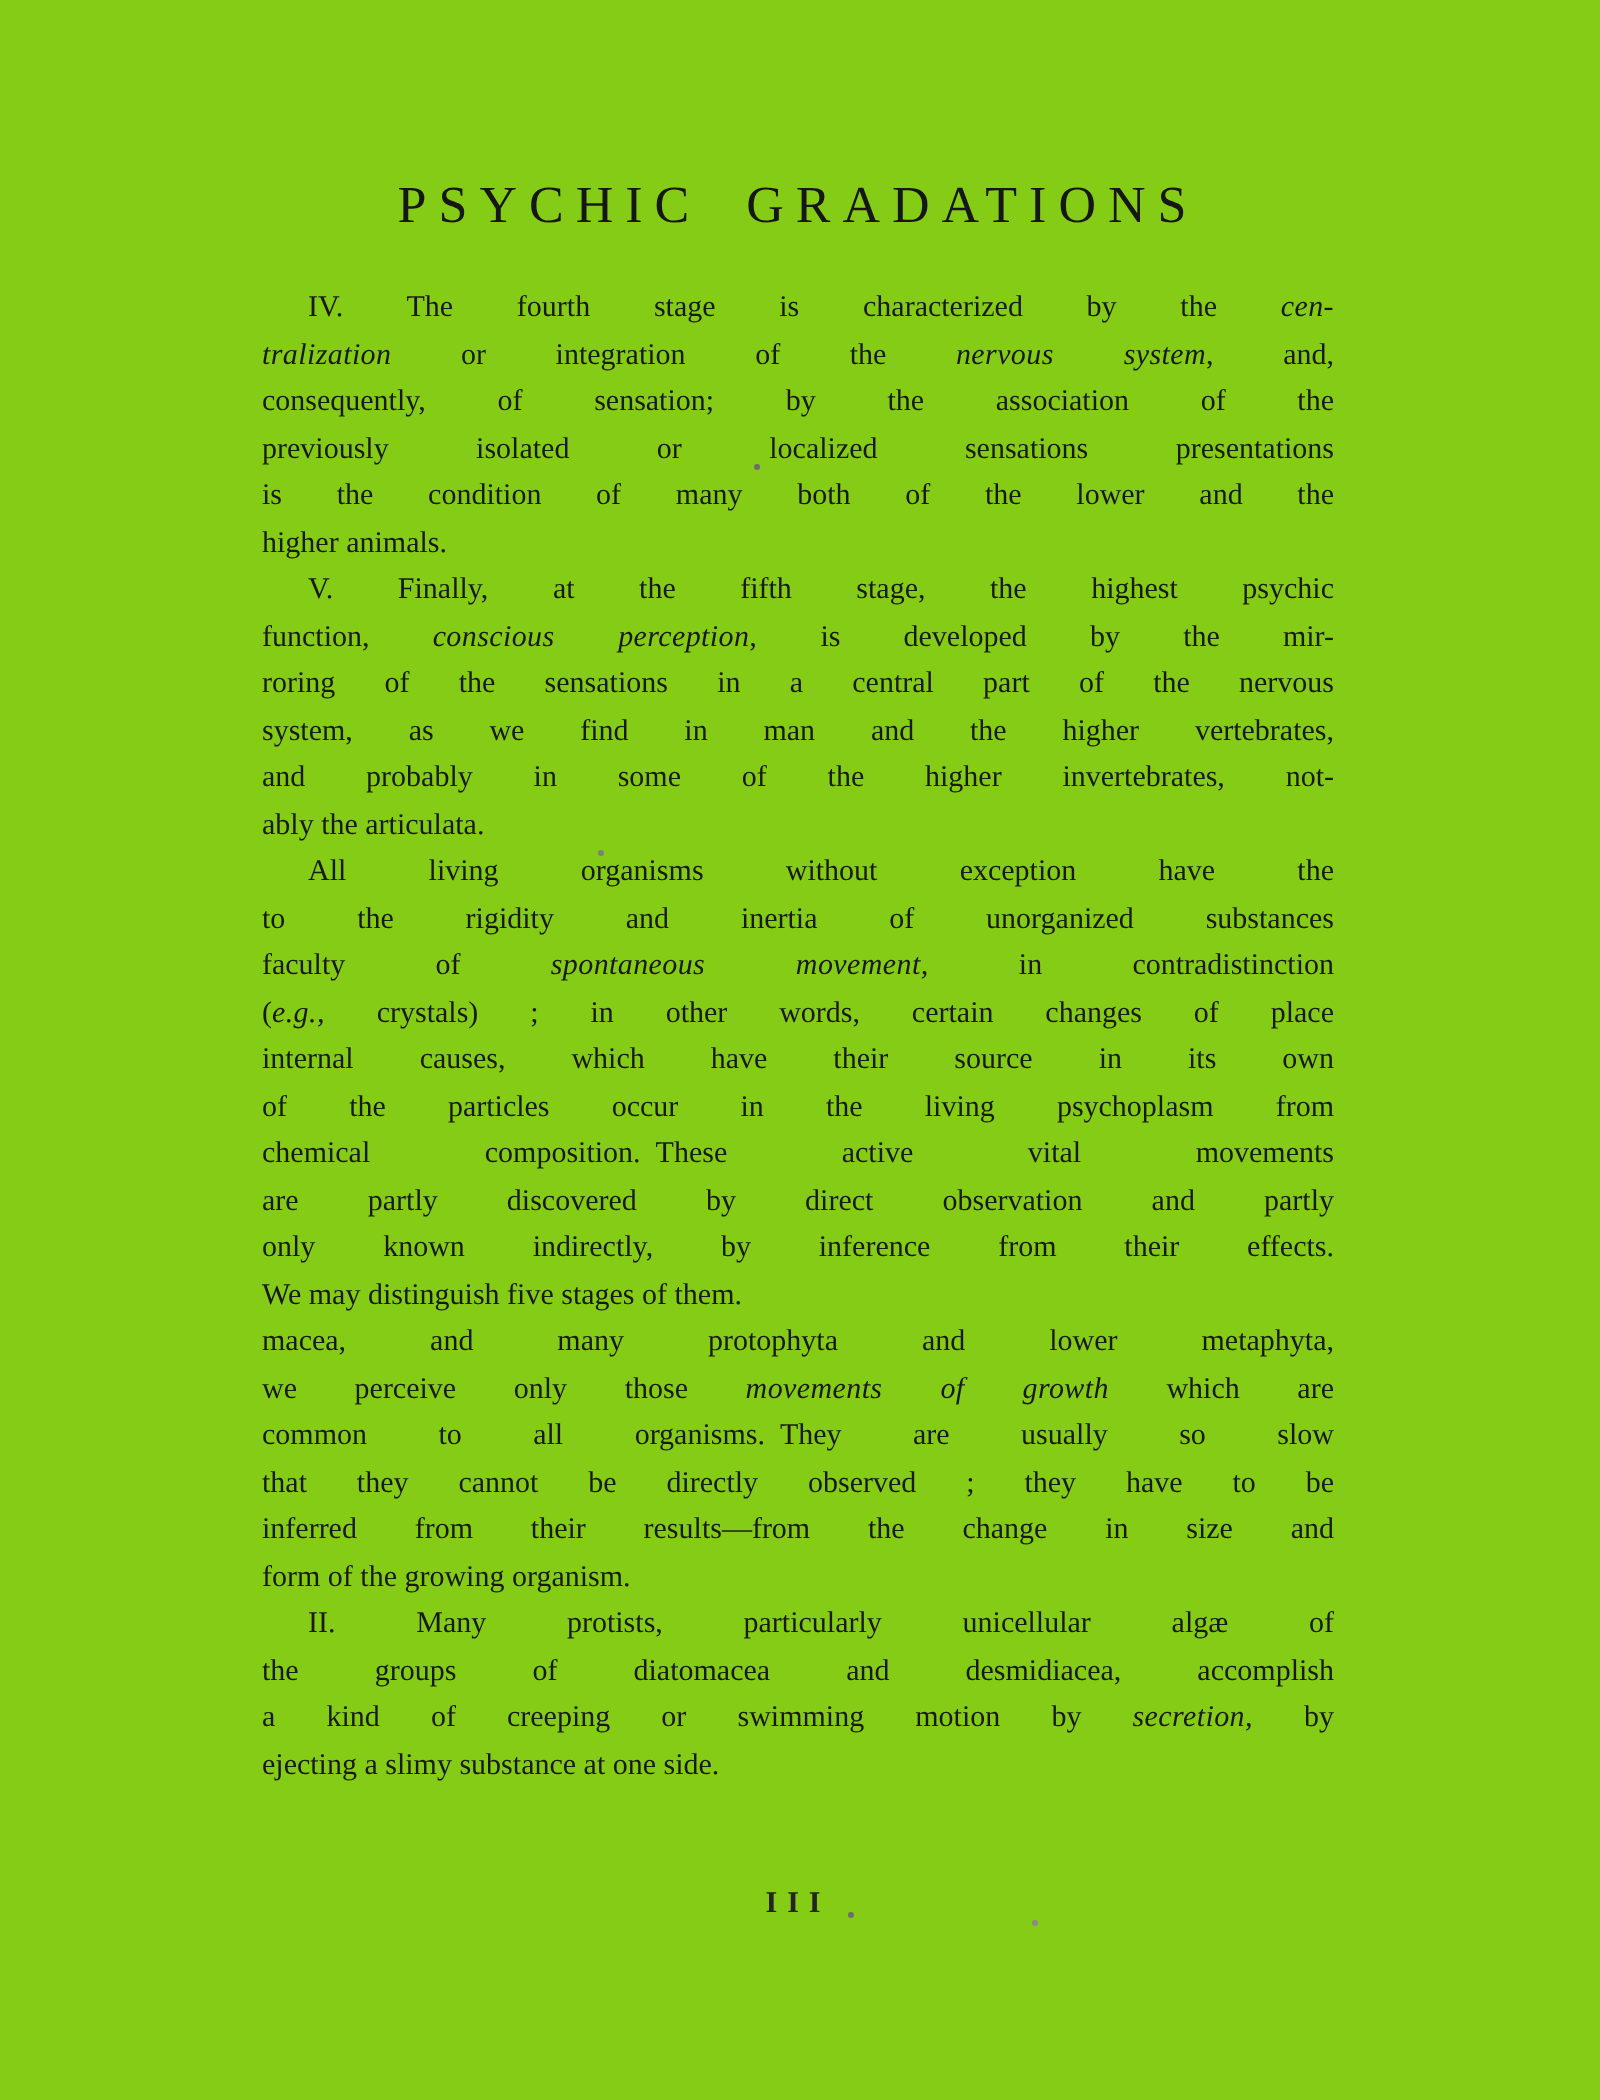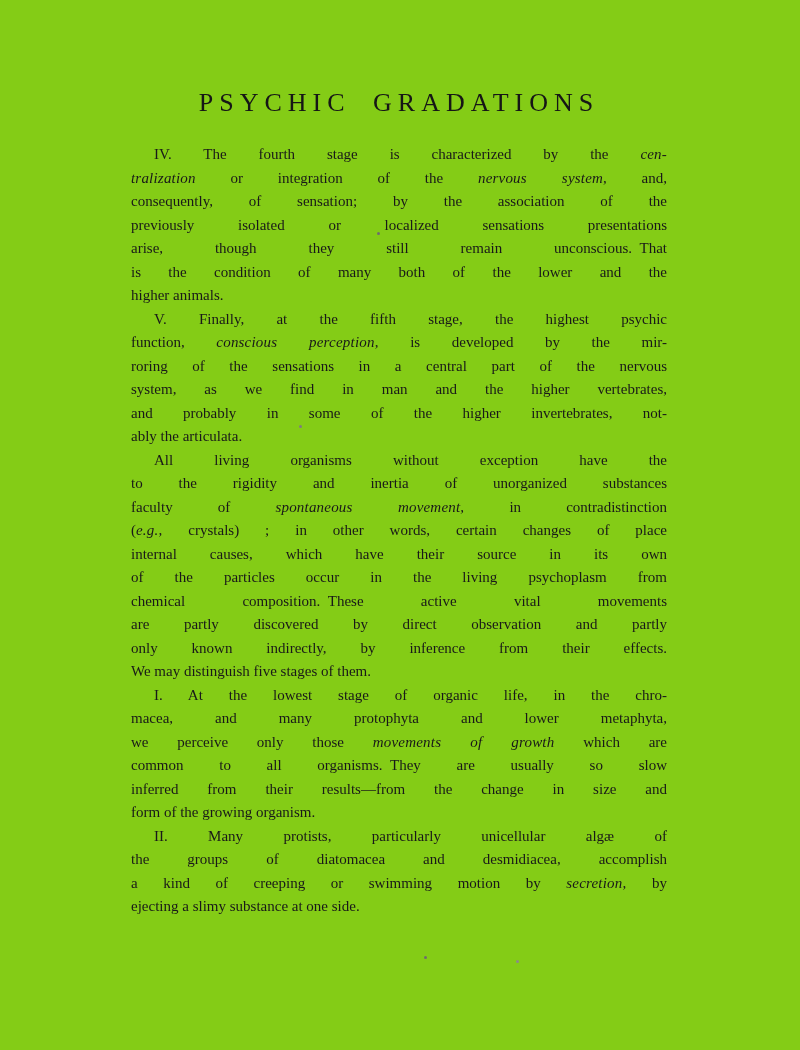--- a/index.html
+++ b/index.html
@@ -75,21 +75,20 @@
 
 <div class="page">
   <h1 class="title">PSYCHIC GRADATIONS</h1>
 
   <div class="text-block">
       <div class="para">
         <div class="line j ind"><span>IV. The fourth stage is characterized by the </span><em>cen-</em></div>
         <div class="line j"><em>tralization</em><span> or integration of the </span><em>nervous system</em><span>, and,</span></div>
         <div class="line j"><span>consequently, of sensation; by the association of the</span></div>
         <div class="line j"><span>previously isolated or localized sensations presentations</span></div>
-        <div class="line j"><span>arise, though they still remain unconscious. That</span></div>
         <div class="line j"><span>is the condition of many both of the lower and the</span></div>
         <div class="line"><span>higher animals.</span></div>
       </div>
       <div class="para">
         <div class="line j ind"><span>V. Finally, at the fifth stage, the highest psychic</span></div>
         <div class="line j"><span>function, </span><em>conscious perception,</em><span> is developed by the mir-</span></div>
         <div class="line j"><span>roring of the sensations in a central part of the nervous</span></div>
         <div class="line j"><span>system, as we find in man and the higher vertebrates,</span></div>
         <div class="line j"><span>and probably in some of the higher invertebrates, not-</span></div>
         <div class="line"><span>ably the articulata.</span></div>
@@ -100,33 +99,34 @@
         <div class="line j"><span>faculty of </span><em>spontaneous movement,</em><span> in contradistinction</span></div>
         <div class="line j"><span>(</span><em>e.g.,</em><span> crystals) ; in other words, certain changes of place</span></div>
         <div class="line j"><span>internal causes, which have their source in its own</span></div>
         <div class="line j"><span>of the particles occur in the living psychoplasm from</span></div>
         <div class="line j"><span>chemical composition. These active vital movements</span></div>
         <div class="line j"><span>are partly discovered by direct observation and partly</span></div>
         <div class="line j"><span>only known indirectly, by inference from their effects.</span></div>
         <div class="line"><span>We may distinguish five stages of them.</span></div>
       </div>
       <div class="para">
-        <div class="line j ind"><span>I. At the lowest stage of organic life, in the chro-</span></div>
         <div class="line j"><span>macea, and many protophyta and lower metaphyta,</span></div>
         <div class="line j"><span>we perceive only those </span><em>movements of growth</em><span> which are</span></div>
         <div class="line j"><span>common to all organisms. They are usually so slow</span></div>
+        <div class="line j"><span>that they cannot be directly observed ; they have to be</span></div>
         <div class="line j"><span>inferred from their results—from the change in size and</span></div>
         <div class="line"><span>form of the growing organism.</span></div>
       </div>
       <div class="para">
         <div class="line j ind"><span>II. Many protists, particularly unicellular algæ of</span></div>
         <div class="line j"><span>the groups of diatomacea and desmidiacea, accomplish</span></div>
         <div class="line j"><span>a kind of creeping or swimming motion by </span><em>secretion,</em><span> by</span></div>
         <div class="line"><span>ejecting a slimy substance at one side.</span></div>
       </div>
     </div>
 
+  <div class="page-number">III</div>
 
   <div class="speck speck-1"></div>
   <div class="speck speck-2"></div>
   <div class="speck speck-3"></div>
   <div class="speck speck-4"></div>
 </div>
 
 </body></html>

